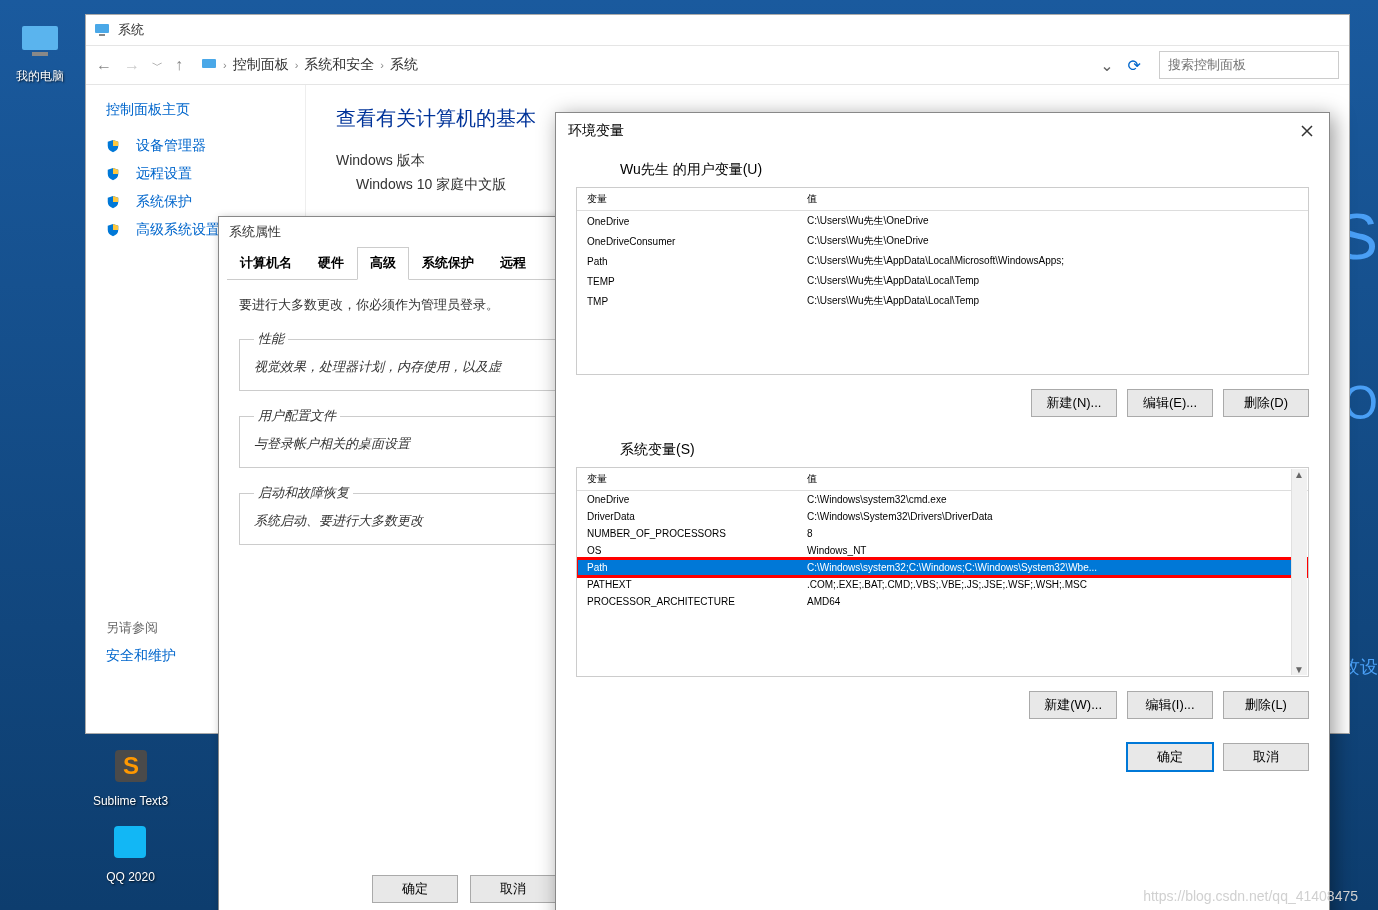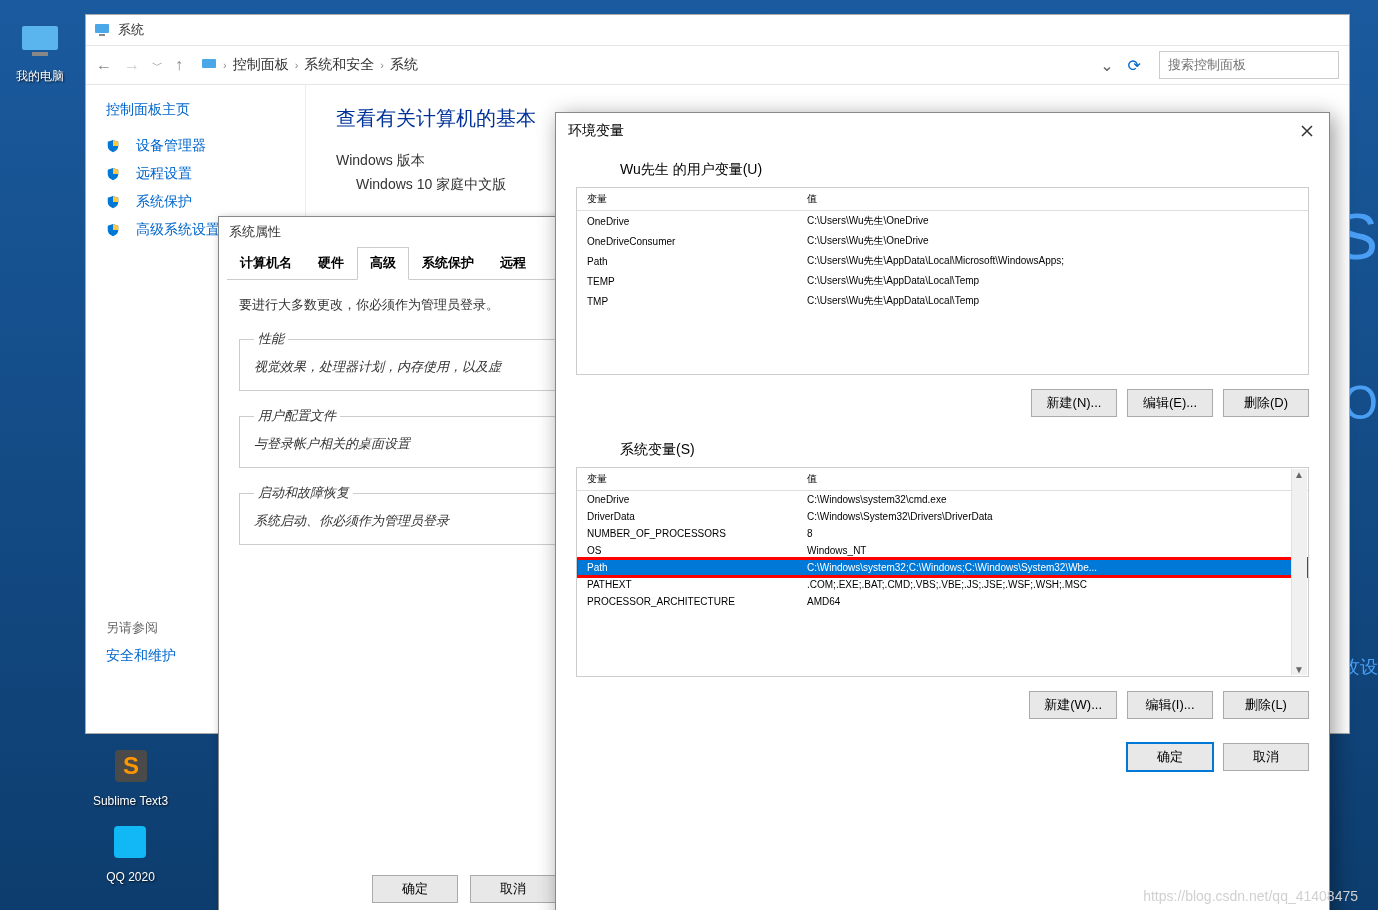--- a/index.html
+++ b/index.html
@@ -265,21 +265,21 @@
         <fieldset>
           <legend>性能</legend>
           <div>视觉效果，处理器计划，内存使用，以及虚</div>
         </fieldset>
         <fieldset>
           <legend>用户配置文件</legend>
           <div>与登录帐户相关的桌面设置</div>
         </fieldset>
         <fieldset>
           <legend>启动和故障恢复</legend>
-          <div>系统启动、你必须作为管理员登录</div>
+          <div>系统启动、要进行大多数更改</div>
         </fieldset>
       </div>
   </div>
   <div class="sysprops-buttons">
     <button class="win-btn">确定</button>
     <button class="win-btn">取消</button>
     <button class="win-btn">应用(A)</button>
   </div>
 </div>
 

